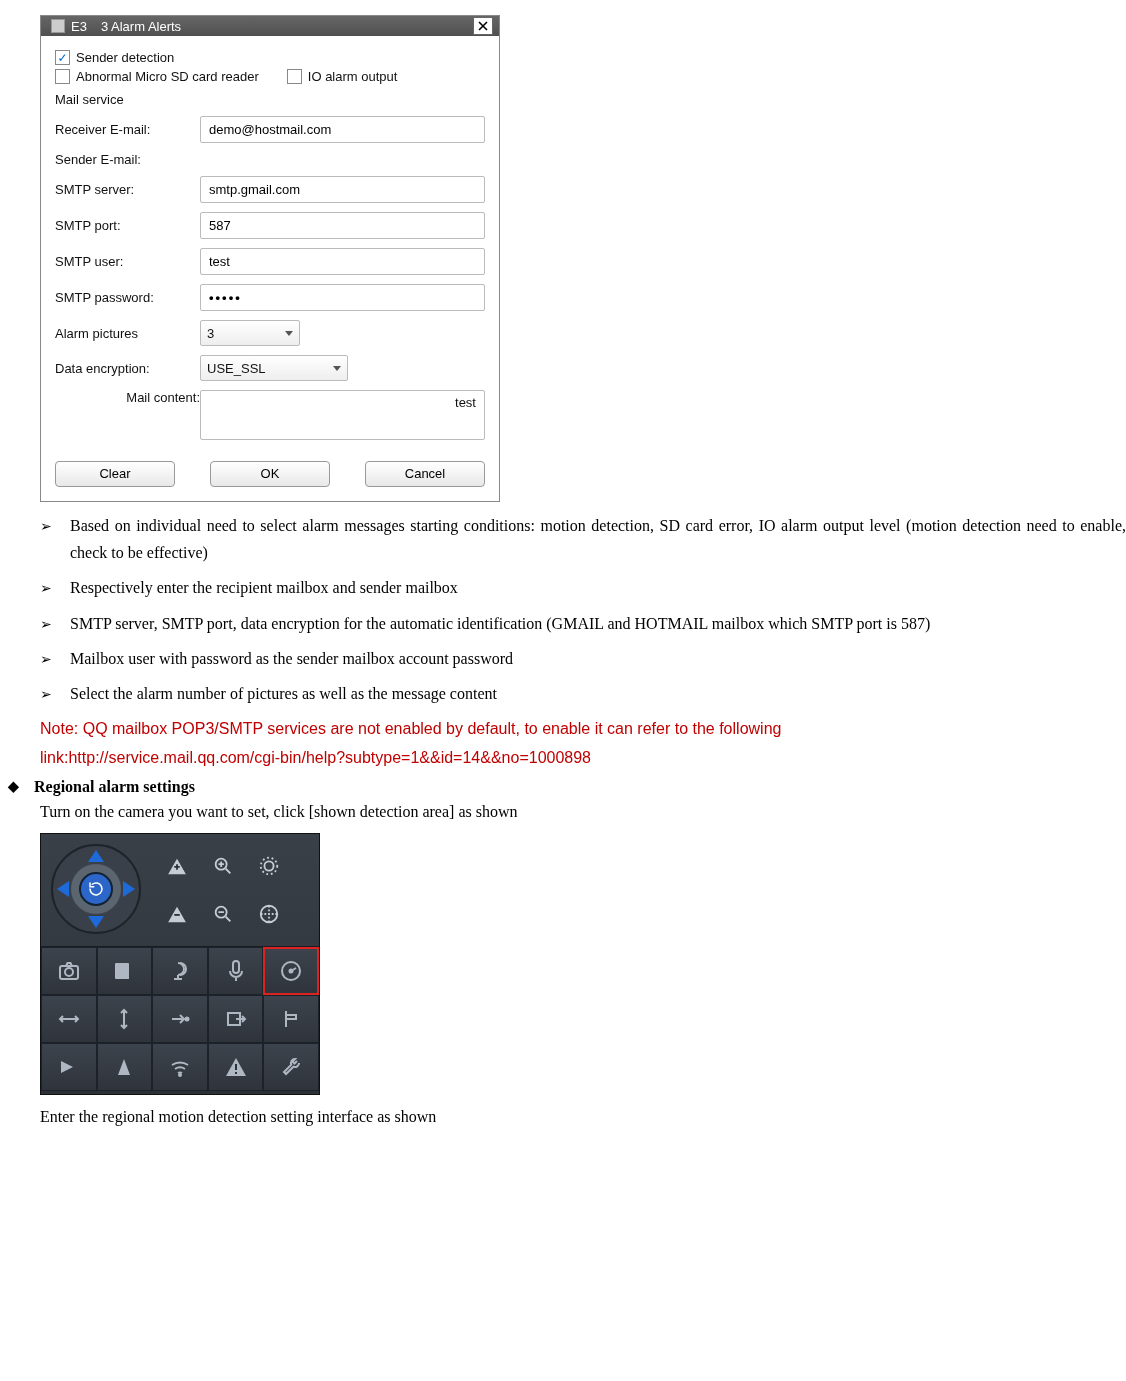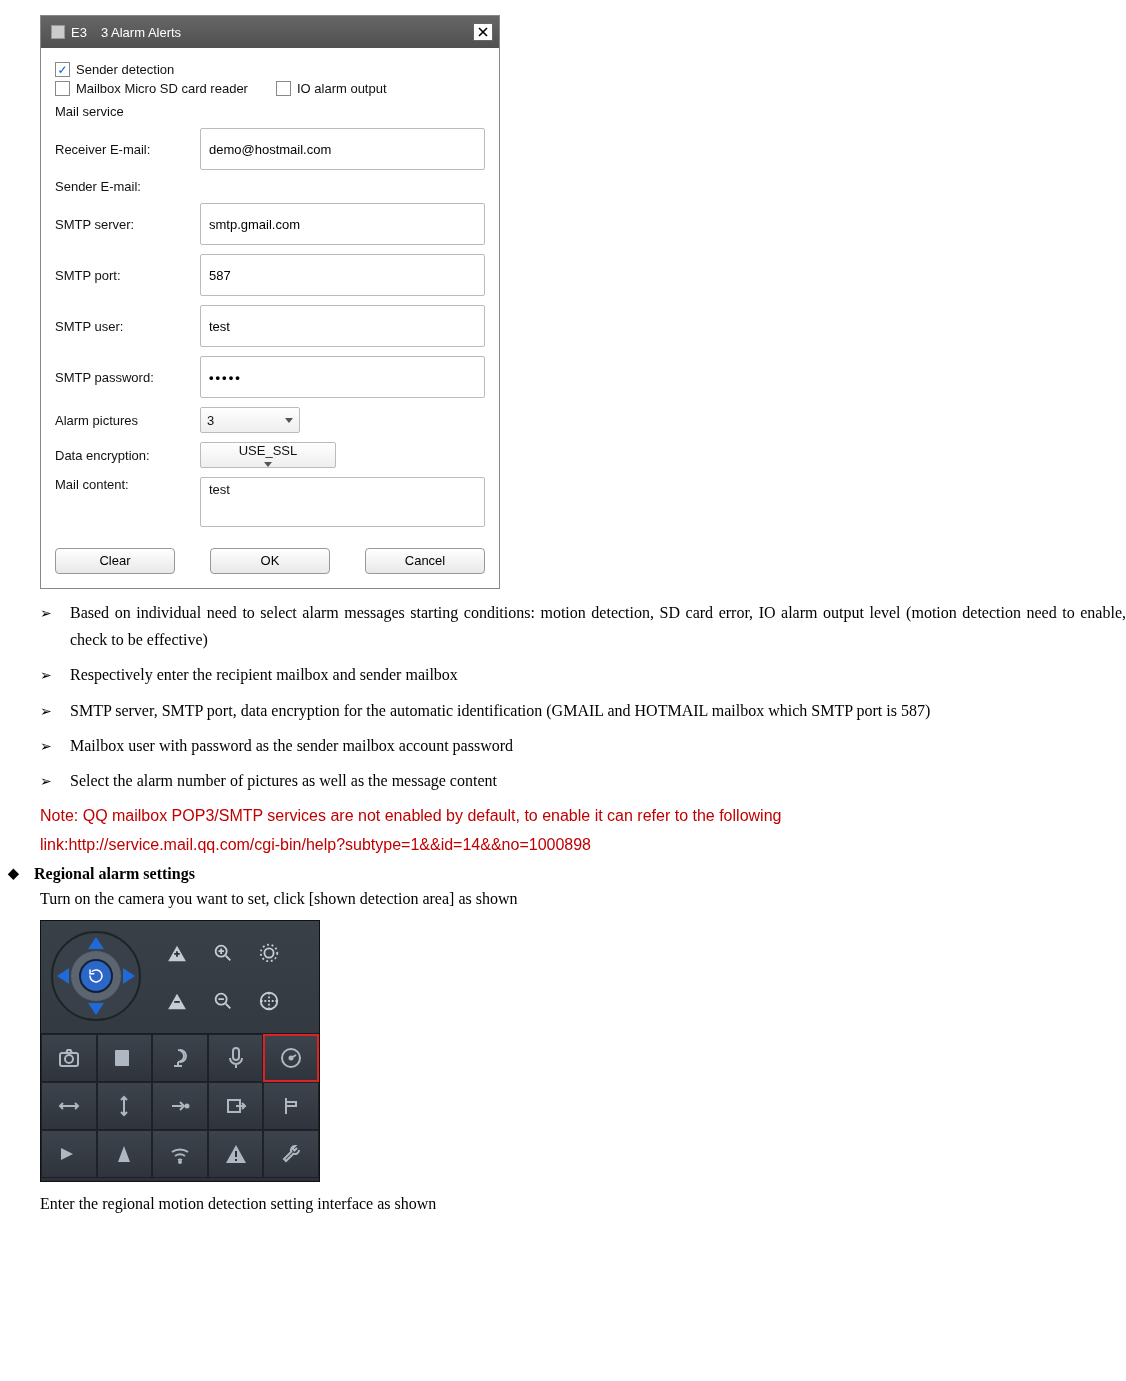--- a/index.html
+++ b/index.html
@@ -1,40 +1,40 @@
 <!DOCTYPE html>
 <html><head>
 <meta charset="utf-8">
 <style>
   * { box-sizing: border-box; }
   body { margin:0; padding:0; font-family: Arial, Helvetica, sans-serif; font-size:14px; color:#000; background:#fff; width:1126px; }
 
   
   .dialog { width:460px; margin:15px 0 10px 40px; border:1px solid #888; background:#fff; }
-  .titlebar { height:32px; background:linear-gradient(#666,#505050); display:flex; align-items:center; padding:0 6px 0 10px; }
+  .titlebar { height:20px; background:linear-gradient(#666,#505050); display:flex; align-items:center; padding:0 6px 0 10px; }
   .title-icon { width:14px; height:14px; background:#ccc; border:1px solid #999; margin-right:6px; }
   .title-text { color:#fff; font-size:13px; flex:1; }
   .title-close { width:20px; height:18px; background:#fff; border:1px solid #666; display:flex; align-items:center; justify-content:center; }
   .title-close svg { width:10px; height:10px; }
 
   .dialog-body { padding:10px 14px 12px 14px; font-size:13px; color:#111; }
   .cb-row { display:flex; align-items:center; margin:4px 0; }
   .cb { width:15px; height:15px; border:1px solid #888; margin-right:6px; display:flex; align-items:center; justify-content:center; background:#fff; }
   .cb.checked::after { content:"✓"; color:#0066cc; font-size:12px; line-height:1; }
   .cb-row .lbl { margin-right:28px; }
 
   .fieldset-title { margin-top:8px; margin-bottom:4px; font-size:13px; }
   .form-grid { border-top:0; }
   .form-row { display:flex; align-items:center; margin:9px 0; }
   .form-row .flabel { width:145px; }
-  .txt { flex:1; height:42px; border:1px solid #bbb; background:#fff; padding:0 8px; font-size:13px; outline:none; border-radius:2px; }
+  .txt { flex:1; height:27px; border:1px solid #bbb; background:#fff; padding:0 8px; font-size:13px; outline:none; border-radius:2px; }
   .txt.pw { letter-spacing:2px; font-weight:bold; }
   .sel { height:26px; border:1px solid #bbb; border-radius:2px; background:linear-gradient(#fff,#eee); display:flex; align-items:center; padding:0 6px; justify-content:space-between; }
   .sel.small { width:100px; }
-  .sel.med { width:136px;flex-direction:column; }
+  .sel.med { width:148px; }
   .sel .caret { width:0; height:0; border-left:4px solid transparent; border-right:4px solid transparent; border-top:5px solid #555; }
   .ta { flex:1; height:50px; border:1px solid #bbb; border-radius:2px; padding:4px 8px; font-size:13px; }
 
   .btnbar { display:flex; justify-content:space-between; padding:0 14px 14px 14px; }
   .btn { width:120px; height:26px; border:1px solid #999; border-radius:4px; background:linear-gradient(#fff,#e8e8e8); font-size:13px; text-align:center; line-height:24px; cursor:pointer; }
 
   
   .bullets { margin:6px 0 0 40px; }
   .bl-row { display:flex; margin:8px 0; line-height:1.7; font-size:16px; font-family: "Times New Roman", serif; }
   .bl-mark { width:30px; flex:none; font-size:14px; padding-top:3px; }
@@ -84,21 +84,21 @@
     </div>
   </div>
 
   <div class="dialog-body">
     <div class="cb-row">
       <div class="cb checked"></div>
       <span class="lbl">Sender detection</span>
     </div>
     <div class="cb-row">
       <div class="cb"></div>
-      <span class="lbl">Mailbox Micro SD card reader</span>
+      <span class="lbl">Abnormal Micro SD card reader</span>
       <div class="cb"></div>
       <span class="lbl">IO alarm output</span>
     </div>
 
     <div class="fieldset-title">Mail service</div>
 
     <div class="form-grid">
       <div class="form-row">
         <div class="flabel">Receiver E-mail:</div>
         <input class="txt" value="demo@hostmail.com" style="">
@@ -129,21 +129,21 @@
           <span class="caret"></span>
         </div>
       </div>
       <div class="form-row">
         <div class="flabel">Data encryption:</div>
         <div class="sel med">
           <span>USE_SSL</span>
           <span class="caret"></span>
         </div>
       </div>
-      <div class="form-row" style="align-items:flex-start;">
+      <div class="form-row" style="align-items:flex-start;text-align:right;">
         <div class="flabel">Mail content:</div>
         <div class="ta"><span>test</span></div>
       </div>
     </div>
   </div>
 
   <div class="btnbar">
     <div class="btn">Clear</div>
     <div class="btn">OK</div>
     <div class="btn">Cancel</div>

